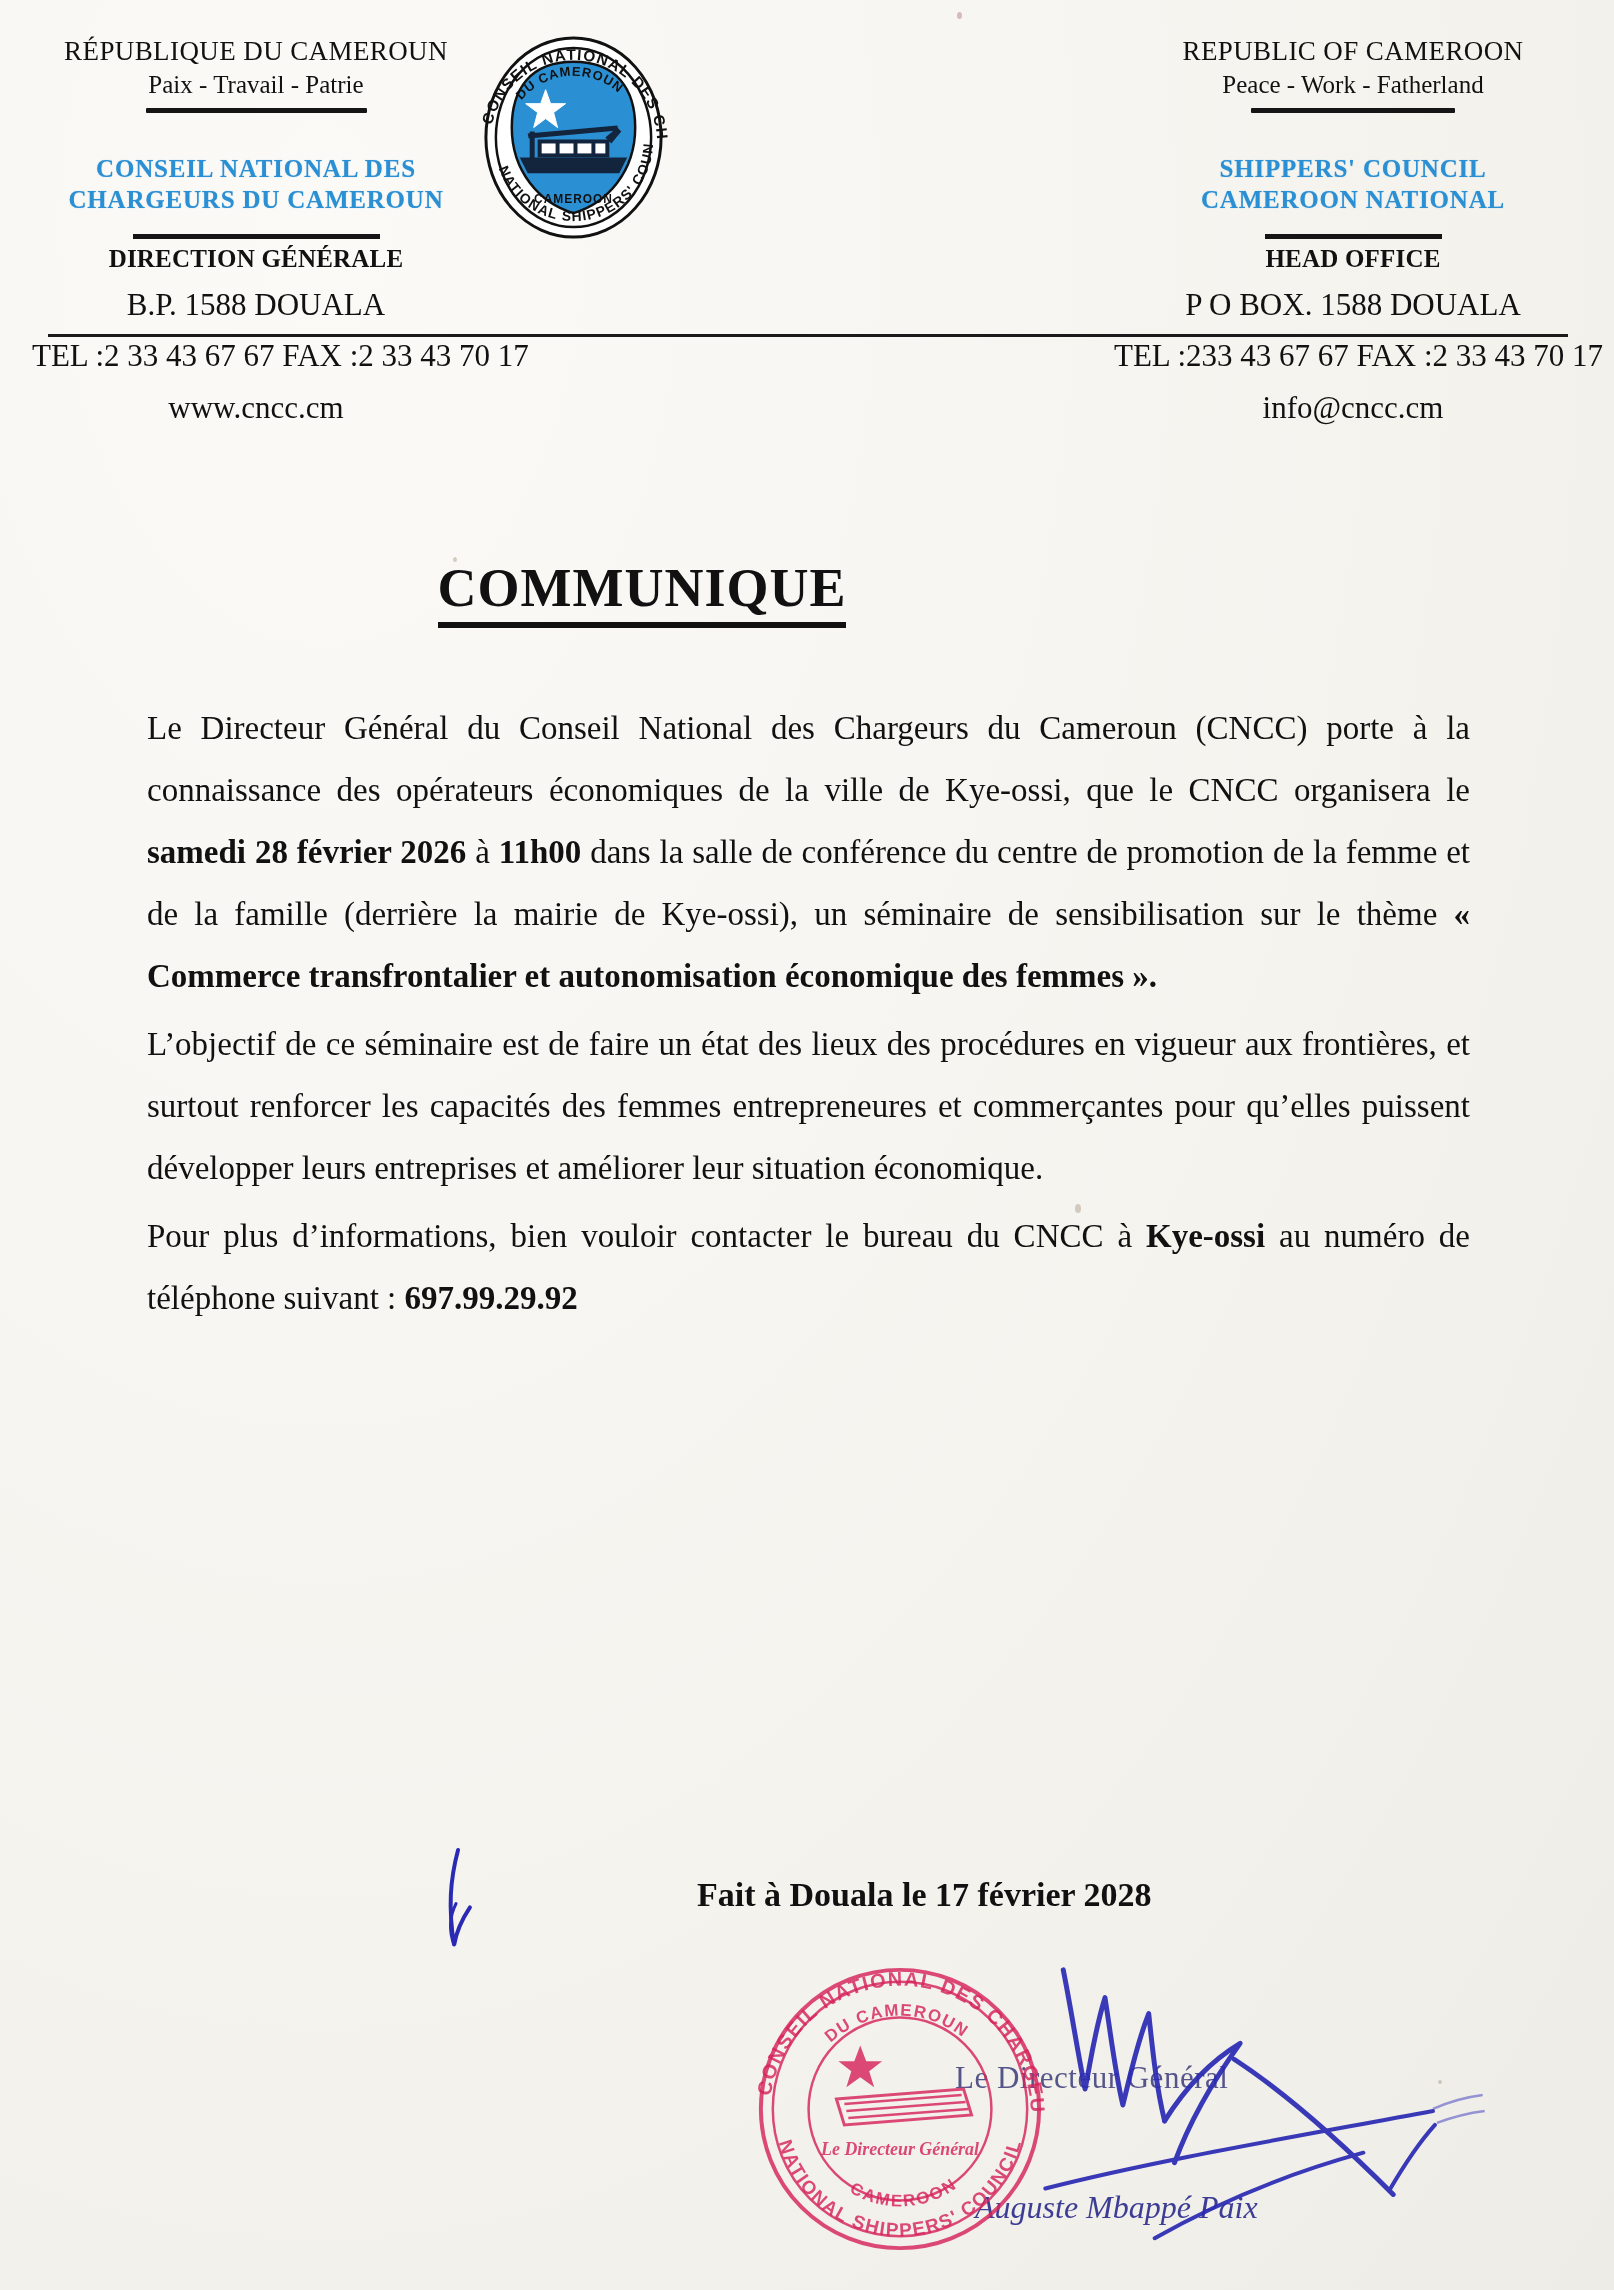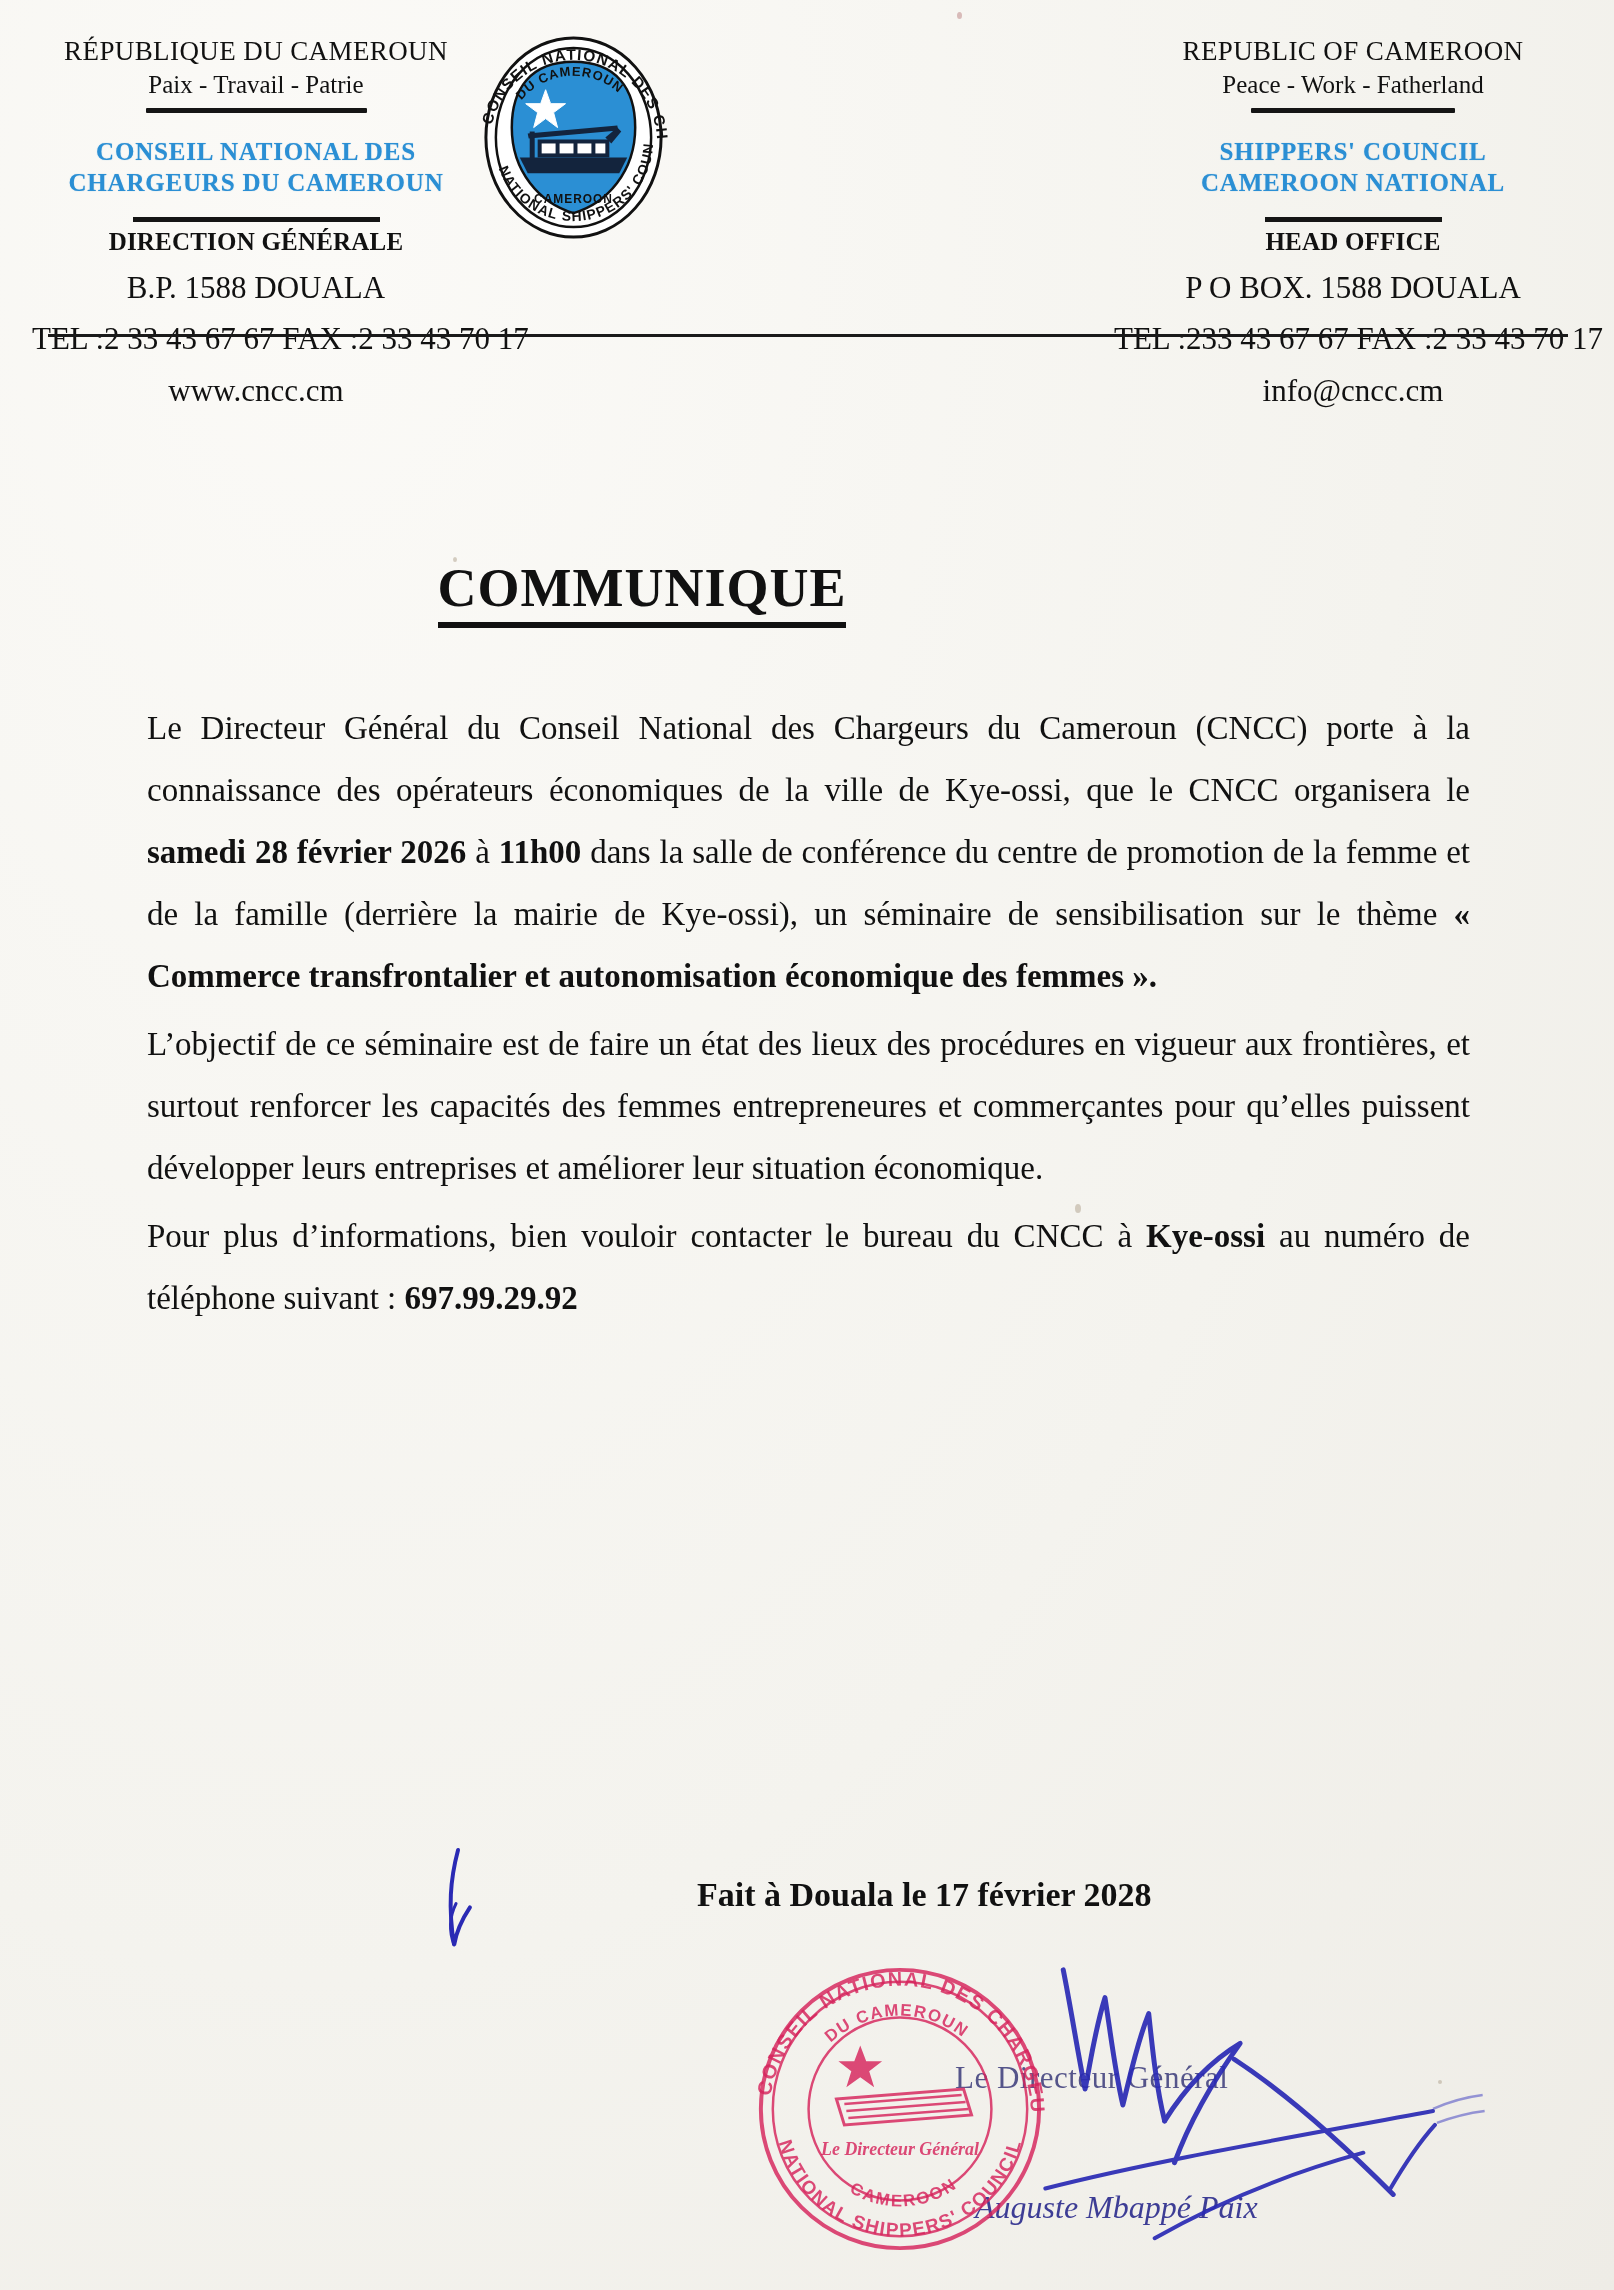--- a/index.html
+++ b/index.html
@@ -37,21 +37,21 @@
   }
   .rule-w1{width:221px;}
   .rule-w2{width:204px;}
   .org{
     color:#2b8fd4;
     font-family:"Liberation Serif", serif;
     font-weight:bold;
     font-size:25px;
     letter-spacing:0.8px;
     line-height:1.25;
-    margin-top:23px;
+    margin-top:40px;
     text-shadow:0 0 1px rgba(43,143,212,.5);
   }
   .rule-mid{height:5px;background:#151515;margin:18px auto 6px;}
   .rm-left{width:247px;}
   .rm-right{width:177px;}
   .dept{
     font-weight:bold;font-size:25px;letter-spacing:0.2px;
   }
   .addr{
     font-size:31px;line-height:1.28;margin-top:12px;white-space:nowrap;

